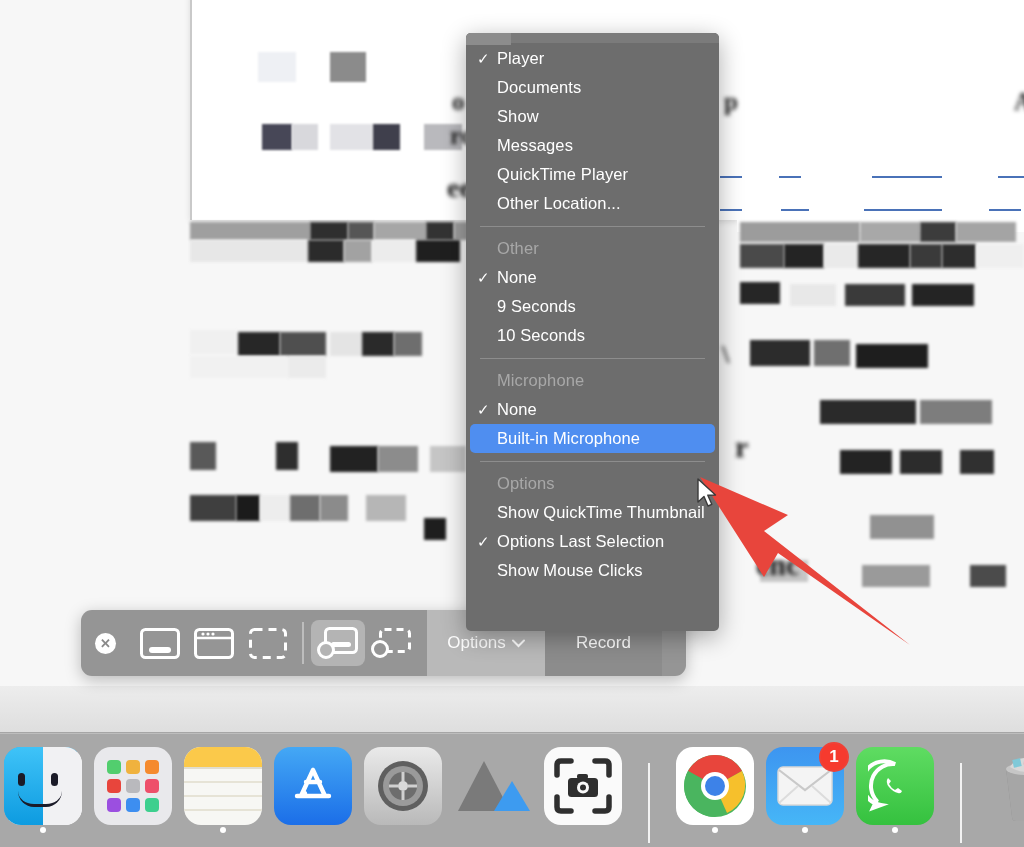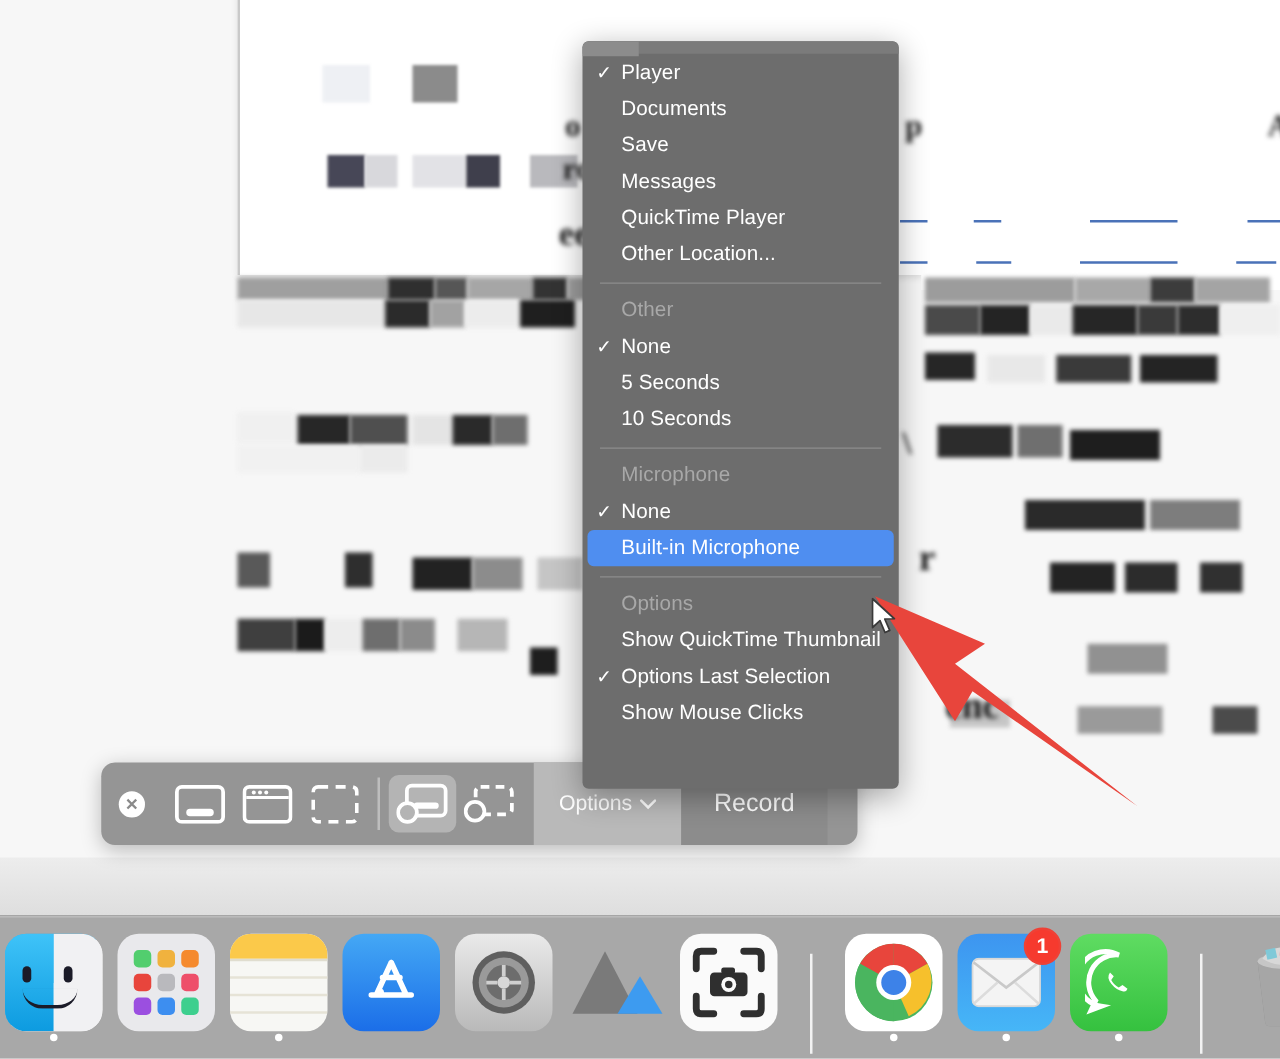--- a/index.html
+++ b/index.html
@@ -89,21 +89,21 @@
   .tb-icon.active { background: #b4b4b4; }
   .tb-divider { width: 2px; height: 42px; background: #bdbdbd; margin: 0 7px; flex: none; }
   .tb-options {
     height: 66px; width: 118px; background: #b9b9b9; color: #ffffff;
     display: flex; align-items: center; justify-content: center; gap: 6px;
     font-size: 17px; flex: none; margin-left: 8px;
   }
   .tb-record {
     height: 66px; width: 117px; background: #8c8c8c; color: #ffffff;
     display: flex; align-items: center; justify-content: center;
-    font-size: 20px; flex: none;
+    font-size: 17px; flex: none;
   }
 
   
   .desk-strip {
     position: absolute; left: 0; top: 686px; width: 1024px; height: 47px;
     background: linear-gradient(#ededed, #dedede);
     border-bottom: 1px solid #a6a6a6;
   }
   .dock {
     position: absolute; left: 0; top: 733px; width: 1024px; height: 114px;
@@ -245,41 +245,41 @@
     <div class="menu-inner">
 
       <div class="mi">
         <span class="check">✓</span>
         <span>Player</span>
       </div>
       <div class="mi">
         <span>Documents</span>
       </div>
       <div class="mi">
-        <span>Save</span>
+        <span>Show</span>
       </div>
       <div class="mi">
         <span>Messages</span>
       </div>
       <div class="mi">
         <span>QuickTime Player</span>
       </div>
       <div class="mi">
         <span>Other Location...</span>
       </div>
 
       <div class="sep"></div>
 
       <div class="section-title">Other</div>
       <div class="mi">
         <span class="check">✓</span>
         <span>None</span>
       </div>
       <div class="mi">
-        <span>5 Seconds</span>
+        <span>9 Seconds</span>
       </div>
       <div class="mi">
         <span>10 Seconds</span>
       </div>
 
       <div class="sep"></div>
 
       <div class="section-title">Microphone</div>
       <div class="mi">
         <span class="check">✓</span>

